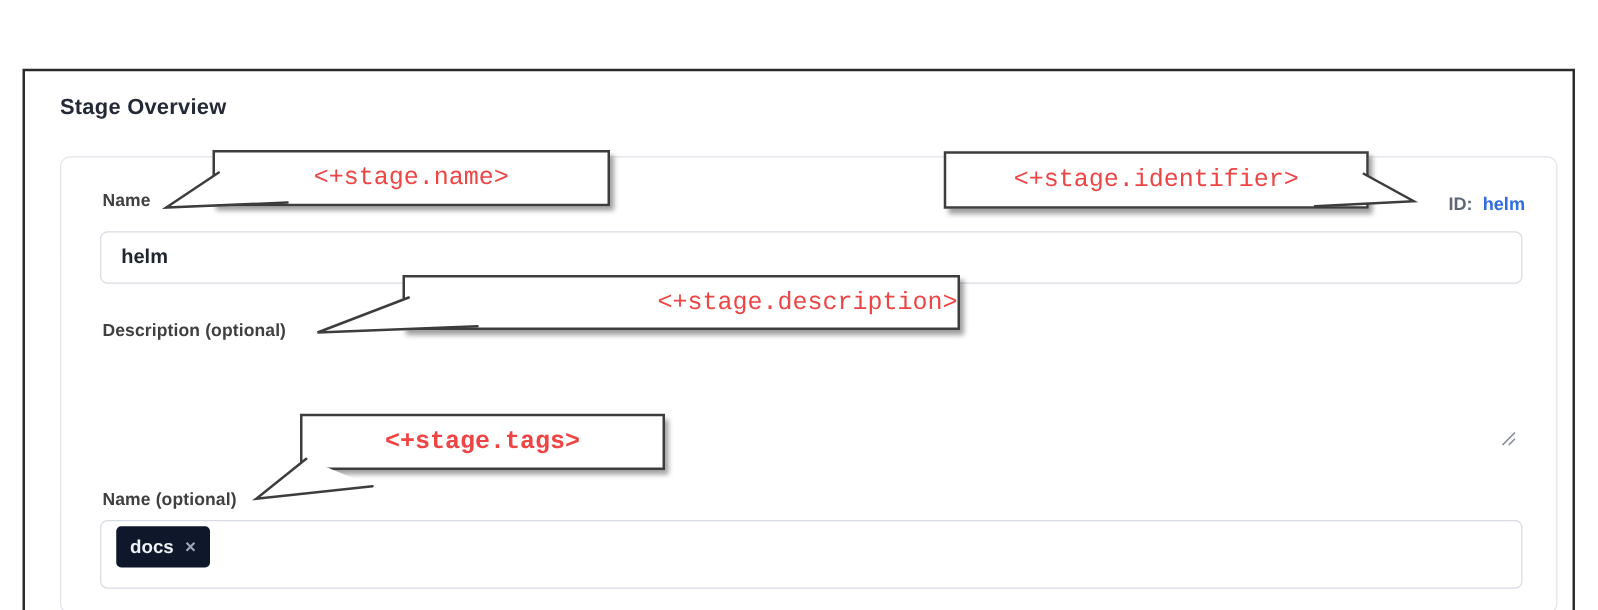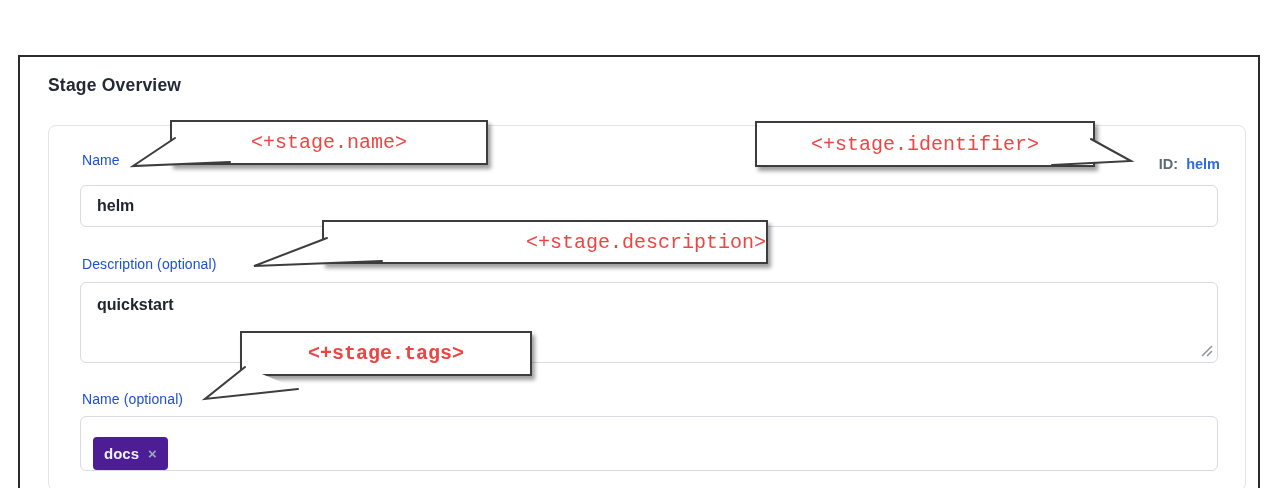--- a/index.html
+++ b/index.html
@@ -14,21 +14,21 @@
   }
   .page-title{
     position:absolute;left:48px;top:40px;font-size:17.5px;font-weight:700;
     color:#232936;letter-spacing:.2px;
   }
   .card{
     position:absolute;left:48px;top:90px;width:1198px;height:366px;
     border:1px solid #e2e4e9;border-radius:8px;background:#fff;box-sizing:border-box;
   }
   .field-label{
-    position:absolute;font-size:14px;font-weight:400;color:#1d4ed8;letter-spacing:.1px;
+    position:absolute;font-size:14px;font-weight:700;color:#404040;letter-spacing:.1px;
   }
   .lbl-name{left:82px;top:117px;}
   .lbl-desc{left:82px;top:221px;}
   .lbl-tags{left:82px;top:356px;}
   .id-row{
     position:absolute;left:1020px;top:121px;width:200px;text-align:right;
     font-size:14.5px;font-weight:600;
   }
   .id-label{color:#5f6975;text-align:right;}
   .id-value{color:#2d6ce5;margin-left:4px;}
@@ -41,23 +41,23 @@
   .input-name{top:150px;height:42px;padding:0 16px;}
   .input-desc{
     top:247px;height:81px;padding:12px 16px;resize:none;overflow:hidden;line-height:1.3;
   }
   .resize-handle{position:absolute;left:1200px;top:309px;width:14px;height:14px;}
   .tags-box{
     position:absolute;left:80px;top:381px;width:1138px;height:55px;box-sizing:border-box;
     border:1px solid #d8dbe2;border-radius:6px;background:#fff;cursor:text;
   }
   .tag-chip{
-    position:absolute;left:12px;top:20px;height:33px;box-sizing:border-box;
+    position:absolute;left:12px;top:4px;height:33px;box-sizing:border-box;
     display:inline-flex;align-items:center;gap:9px;padding:0 11px;
-    background:#4c1d95;border-radius:4px;justify-content:center;
+    background:#0f172a;border-radius:4px;justify-content:center;
   }
   .tag-chip .chip-label{font-size:15px;font-weight:600;color:#eef2f6;}
   .tag-chip .chip-remove{font-size:15px;font-weight:600;color:#9aa8b6;cursor:pointer;line-height:1;}
   .bubble{
     position:absolute;background:#fff;border:2px solid #3d3d3d;box-sizing:border-box;
     box-shadow:3px 4px 4px rgba(0,0,0,.38);
     display:flex;align-items:center;justify-content:center;
     font-family:"Liberation Mono","DejaVu Sans Mono",monospace;
     font-size:20px;color:#ef4444;white-space:nowrap;z-index:15;
   }
@@ -83,21 +83,20 @@
   <div class="card"></div>
 
   <div class="field-label lbl-name">Name</div>
   <div class="id-row">
     <span class="id-label">ID:</span>
     <span class="id-value">helm</span>
   </div>
   <input class="text-input input-name" type="text" value="helm" style="">
 
   <div class="field-label lbl-desc">Description (optional)</div>
-  <textarea class="text-input input-desc" style="">quickstart</textarea>
   <svg class="resize-handle" viewBox="0 0 14 14">
     <line x1="12" y1="2" x2="2" y2="12" stroke="#8a8f98" stroke-width="1.4"></line>
     <line x1="12" y1="7" x2="7" y2="12" stroke="#8a8f98" stroke-width="1.4"></line>
   </svg>
 
   <div class="field-label lbl-tags">Name (optional)</div>
   <div class="tags-box">
     <span class="tag-chip">
       <span class="chip-label">docs</span>
       <span class="chip-remove">×</span>

